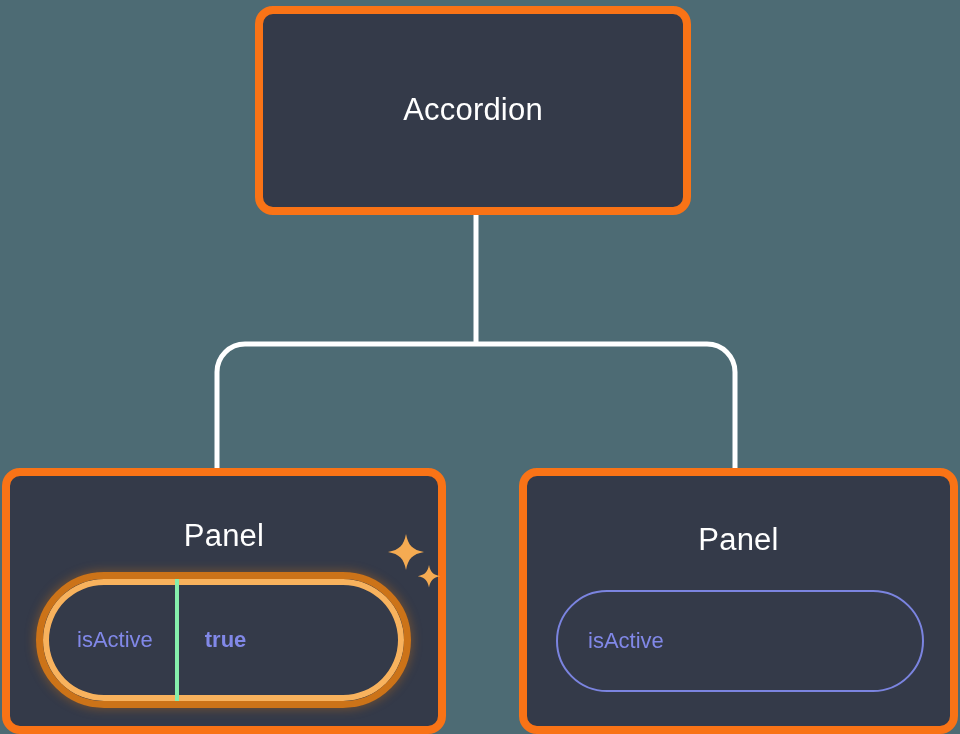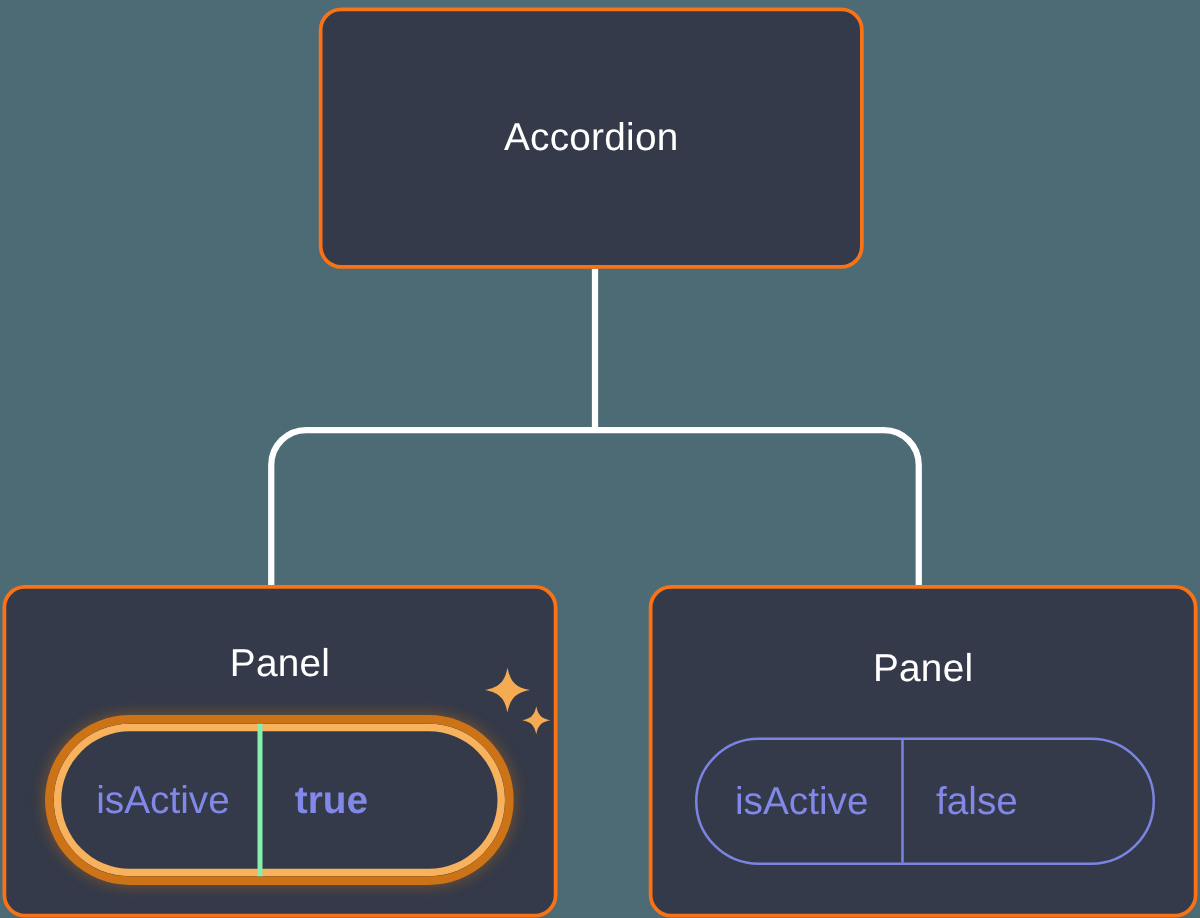--- a/index.html
+++ b/index.html
@@ -28,21 +28,21 @@
     left: 0; top: 0;
     width: 960px;
     height: 734px;
     pointer-events: none;
   }
 
   
   .node {
     position: absolute;
     background: #343a49;
-    border: 3px solid #f97316;
+    border: 8px solid #f97316;
     border-radius: 18px;
     box-sizing: border-box;
     overflow: visible;
   }
 
   .node-title {
     color: #ffffff;
     font-size: 31px;
     font-weight: 400;
     text-align: center;
@@ -96,21 +96,21 @@
     box-sizing: border-box;
     border: 2px solid #7b84e0;
     border-radius: 999px;
     background: transparent;
   }
   .pill-cell {
     display: flex;
     align-items: center;
     justify-content: center;
     color: #8188e8;
-    font-size: 31px;
+    font-size: 22px;
     font-weight: 400;
     white-space: nowrap;
     box-sizing: border-box;
   }
   .pill-cell.name { padding: 0 26px 0 30px; }
   .pill-cell.value {
     padding: 0 30px 0 26px;
     border-left: 2px solid #7b84e0;
   }
 
@@ -190,17 +190,16 @@
     <path fill="#f5ab52" d="M 45 31 C 46.4 38.1 49.1 40.8 56.2 42.2 C 49.1 43.6 46.4 46.3 45 53.4 C 43.6 46.3 40.9 43.6 33.8 42.2 C 40.9 40.8 43.6 38.1 45 31 Z"></path>
   </svg>
 
   <div class="node" id="node-panel-1">
     <div class="node-title">Panel</div>
   </div>
 
   <div class="pill-wrap" id="pill-1">
     <div class="pill">
       <div class="pill-cell name">isActive</div>
-      <div class="pill-cell value">false</div>
     </div>
   </div>
 
 </div>
 
 </body></html>

